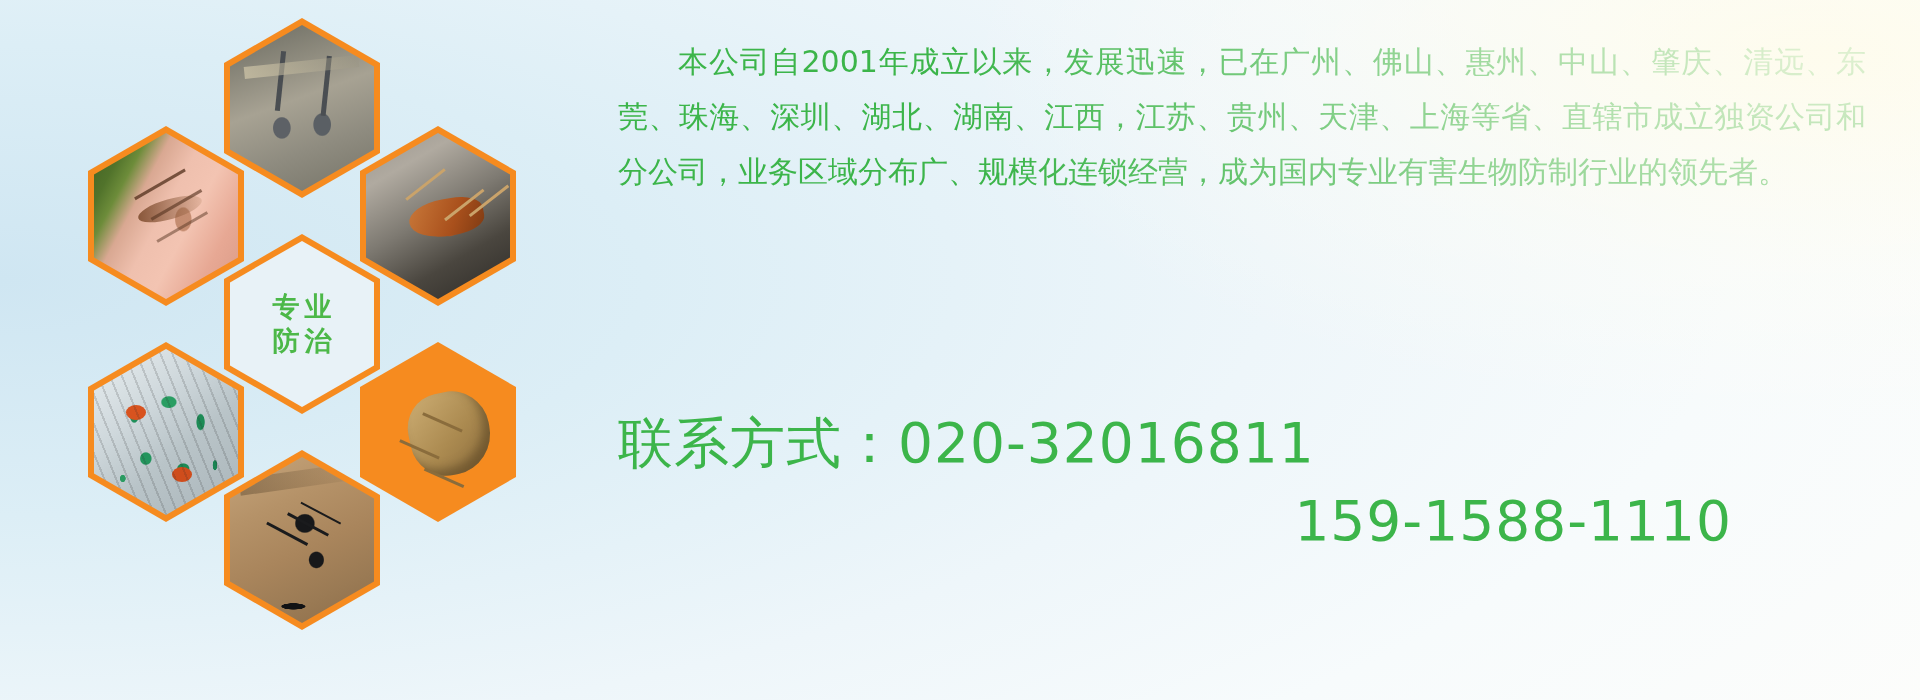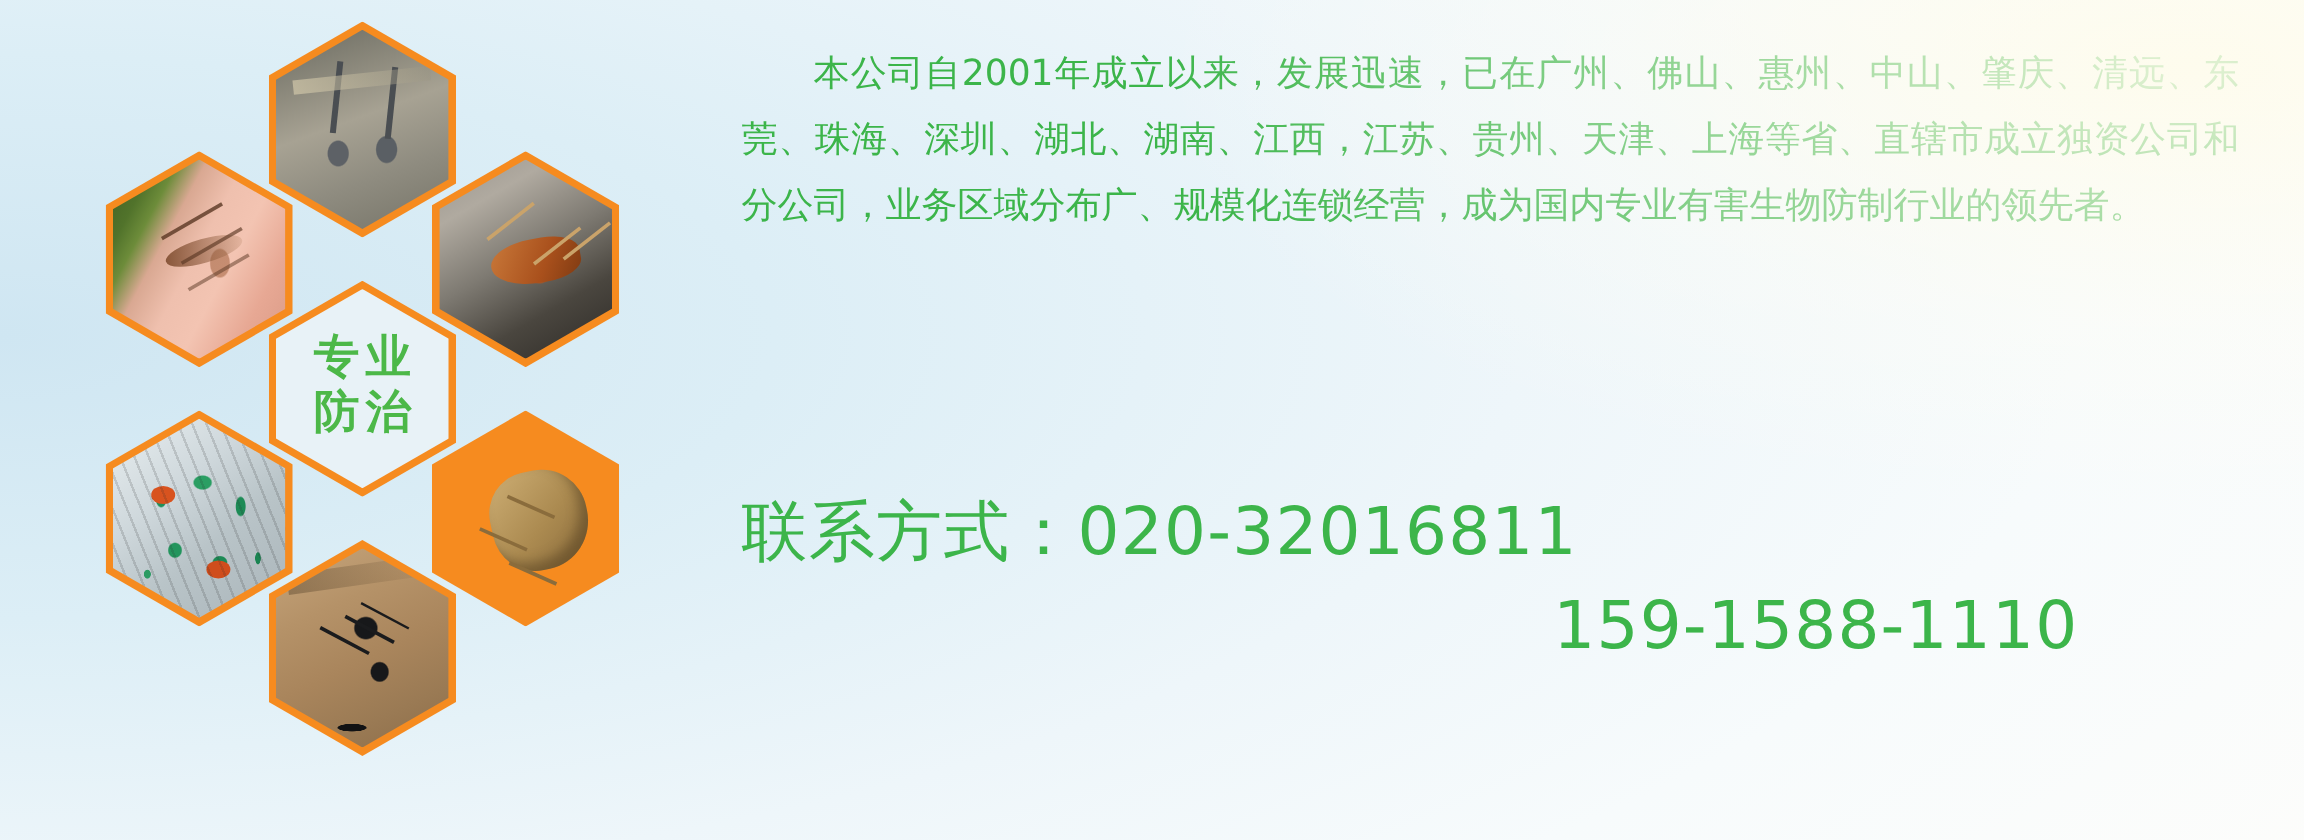--- a/index.html
+++ b/index.html
@@ -30,23 +30,23 @@
   .hex .inner{
     position:absolute;left:6px;top:6.9px;width:144px;height:166px;
     clip-path:polygon(50% 0%,100% 25%,100% 75%,50% 100%,0% 75%,0% 25%);
     overflow:hidden;
   }
   .hex.center{background:#F68B1F;}
   .hex.center .inner{background:#e8f2f7;}
   .combtext{
     position:absolute;inset:0;display:flex;flex-direction:column;
     align-items:center;justify-content:center;gap:6px;
-    color:#4CB848;font-weight:bold;font-size:38px;line-height:1.05;
+    color:#4CB848;font-weight:bold;font-size:27px;line-height:1.05;
     letter-spacing:5px;text-indent:5px;
-    font-family:Liberation Mono, monospace;
+    font-family:Liberation Sans, sans-serif;
   }
   
   .h-mosquito{left:0px;  top:118px;}
   .h-rats    {left:136px;top:10px;}
   .h-roach   {left:272px;top:118px;}
   .h-center  {left:136px;top:226px;}
   .h-flies   {left:0px;  top:334px;}
   .h-ant     {left:136px;top:442px;}
   .h-stink   {left:272px;top:334px;}
 

